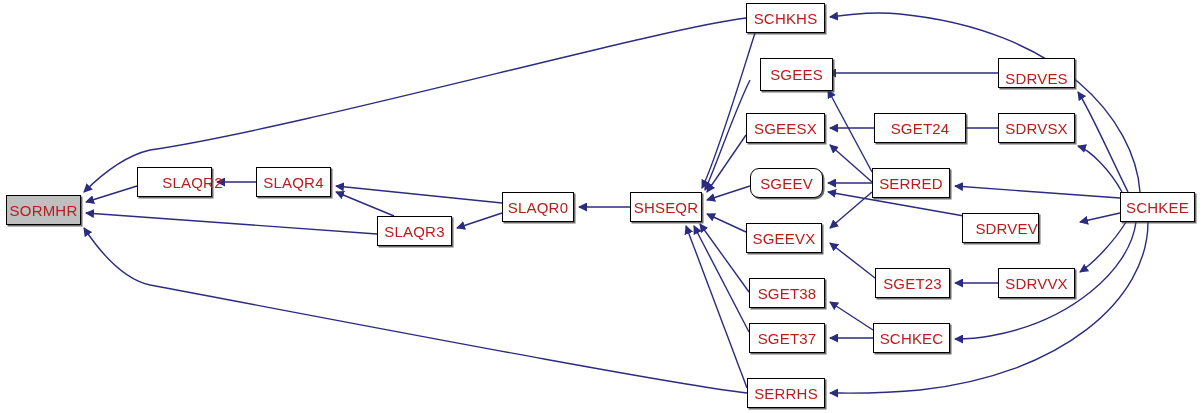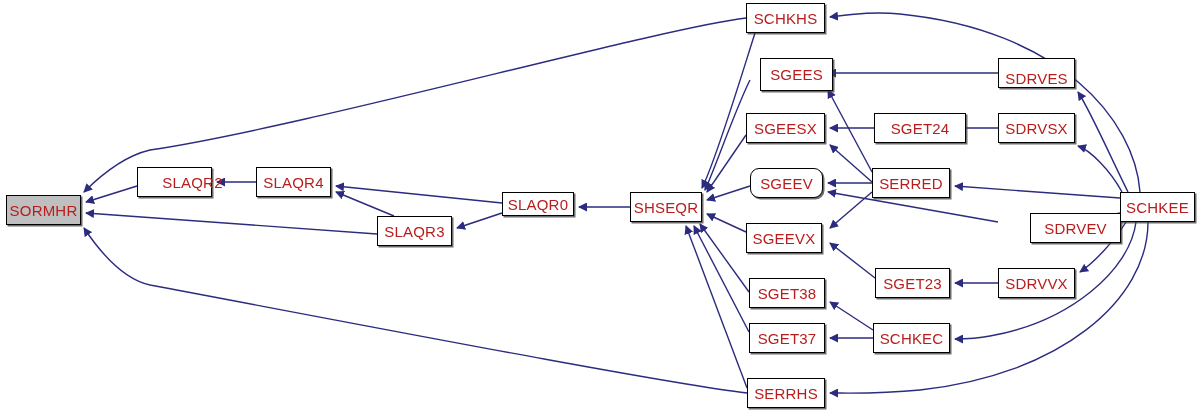--- a/index.html
+++ b/index.html
@@ -69,21 +69,21 @@
       </div>
       <div class="node" style="left: 137px; top: 167px; width: 75px; height: 30px; padding-left: 36px;">
         <span>SLAQR2</span>
       </div>
       <div class="node" style="left: 256px; top: 167px; width: 75px; height: 30px;">
         <span>SLAQR4</span>
       </div>
       <div class="node" style="left: 377px; top: 216px; width: 75px; height: 30px;">
         <span>SLAQR3</span>
       </div>
-      <div class="node" style="left: 502px; top: 192px; width: 72px; height: 24px;">
+      <div class="node" style="left: 502px; top: 192px; width: 72px; height: 30px;">
         <span>SLAQR0</span>
       </div>
       <div class="node" style="left: 630px; top: 192px; width: 72px; height: 30px;">
         <span>SHSEQR</span>
       </div>
       <div class="node" style="left: 746px; top: 3px; width: 79px; height: 30px;">
         <span>SCHKHS</span>
       </div>
       <div class="node" style="left: 760px; top: 58px; width: 73px; height: 33px;">
         <span>SGEES</span>
@@ -117,21 +117,21 @@
       </div>
       <div class="node" style="left: 873px; top: 323px; width: 77px; height: 30px;">
         <span>SCHKEC</span>
       </div>
       <div class="node" style="left: 998px; top: 58px; width: 77px; height: 30px; align-items: flex-end;">
         <span>SDRVES</span>
       </div>
       <div class="node" style="left: 998px; top: 113px; width: 77px; height: 30px;">
         <span>SDRVSX</span>
       </div>
-      <div class="node" style="left: 1030px; top: 213px; width: 91px; height: 30px;">
+      <div class="node" style="left: 962px; top: 213px; width: 77px; height: 30px; justify-content: flex-end;">
         <span>SDRVEV</span>
       </div>
       <div class="node" style="left: 998px; top: 268px; width: 77px; height: 30px; text-align: right;">
         <span>SDRVVX</span>
       </div>
       <div class="node" style="left: 1120px; top: 192px; width: 75px; height: 30px;">
         <span>SCHKEE</span>
       </div>
     </div>
 </div>

